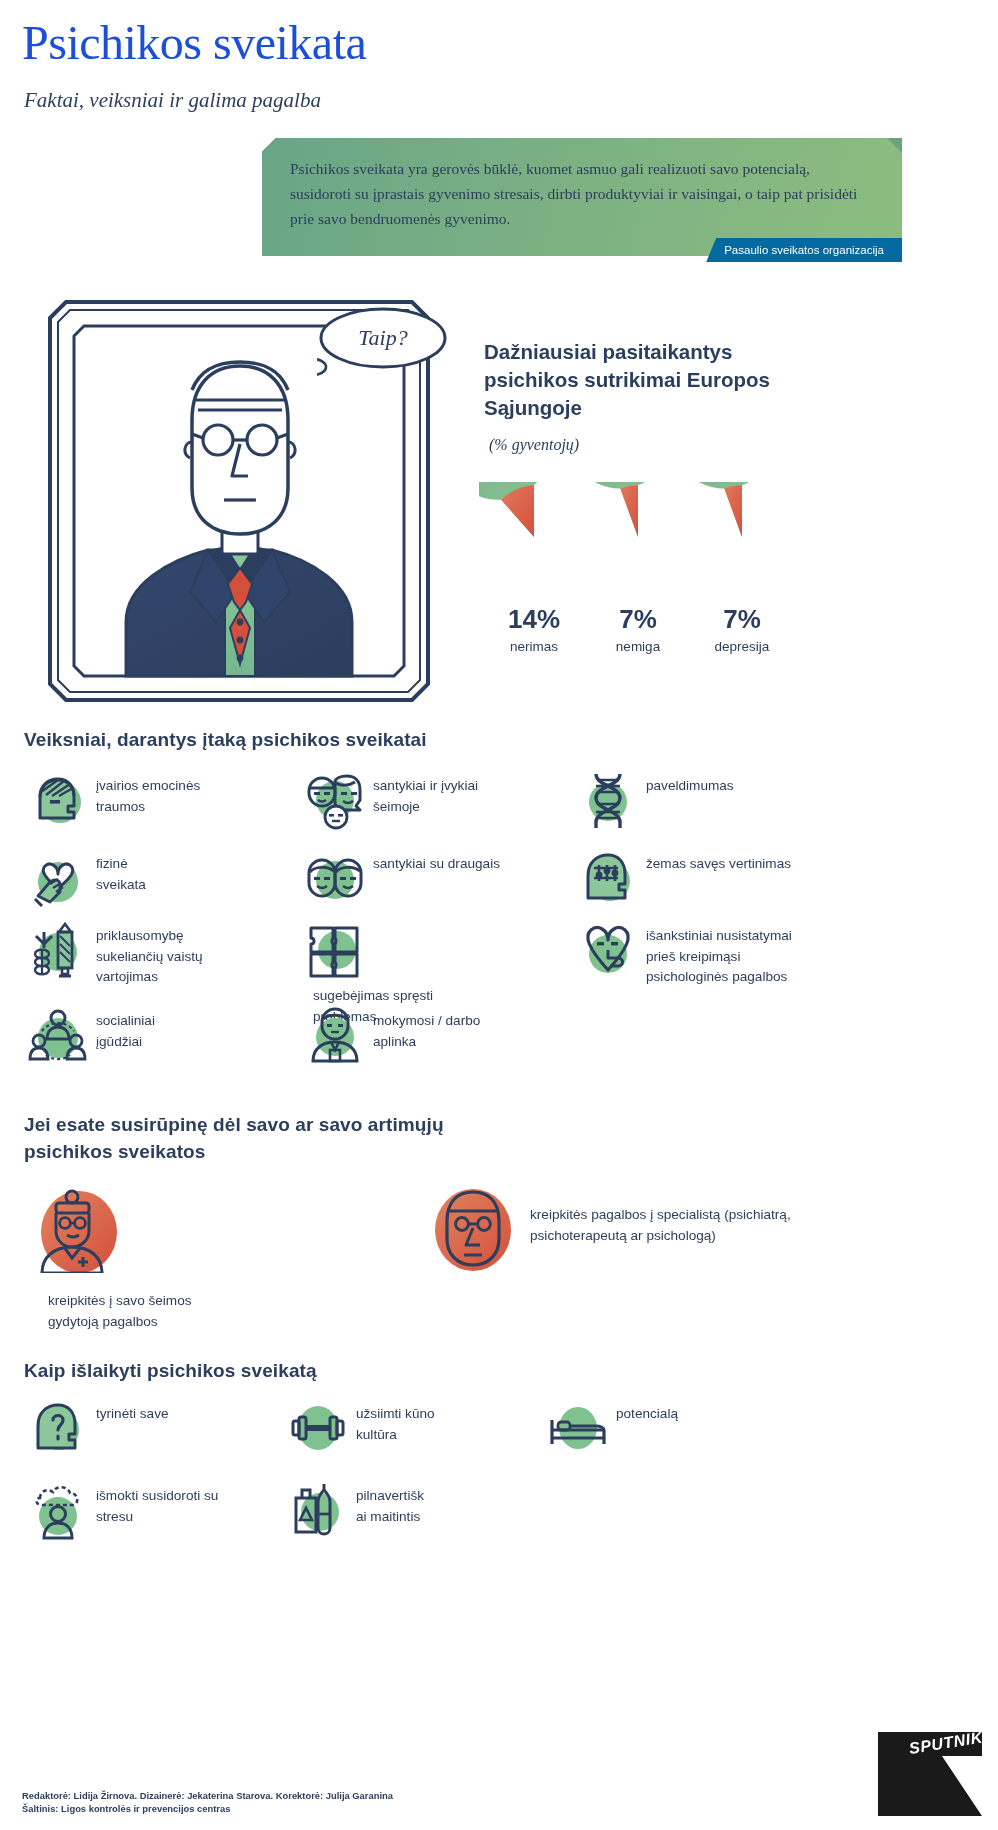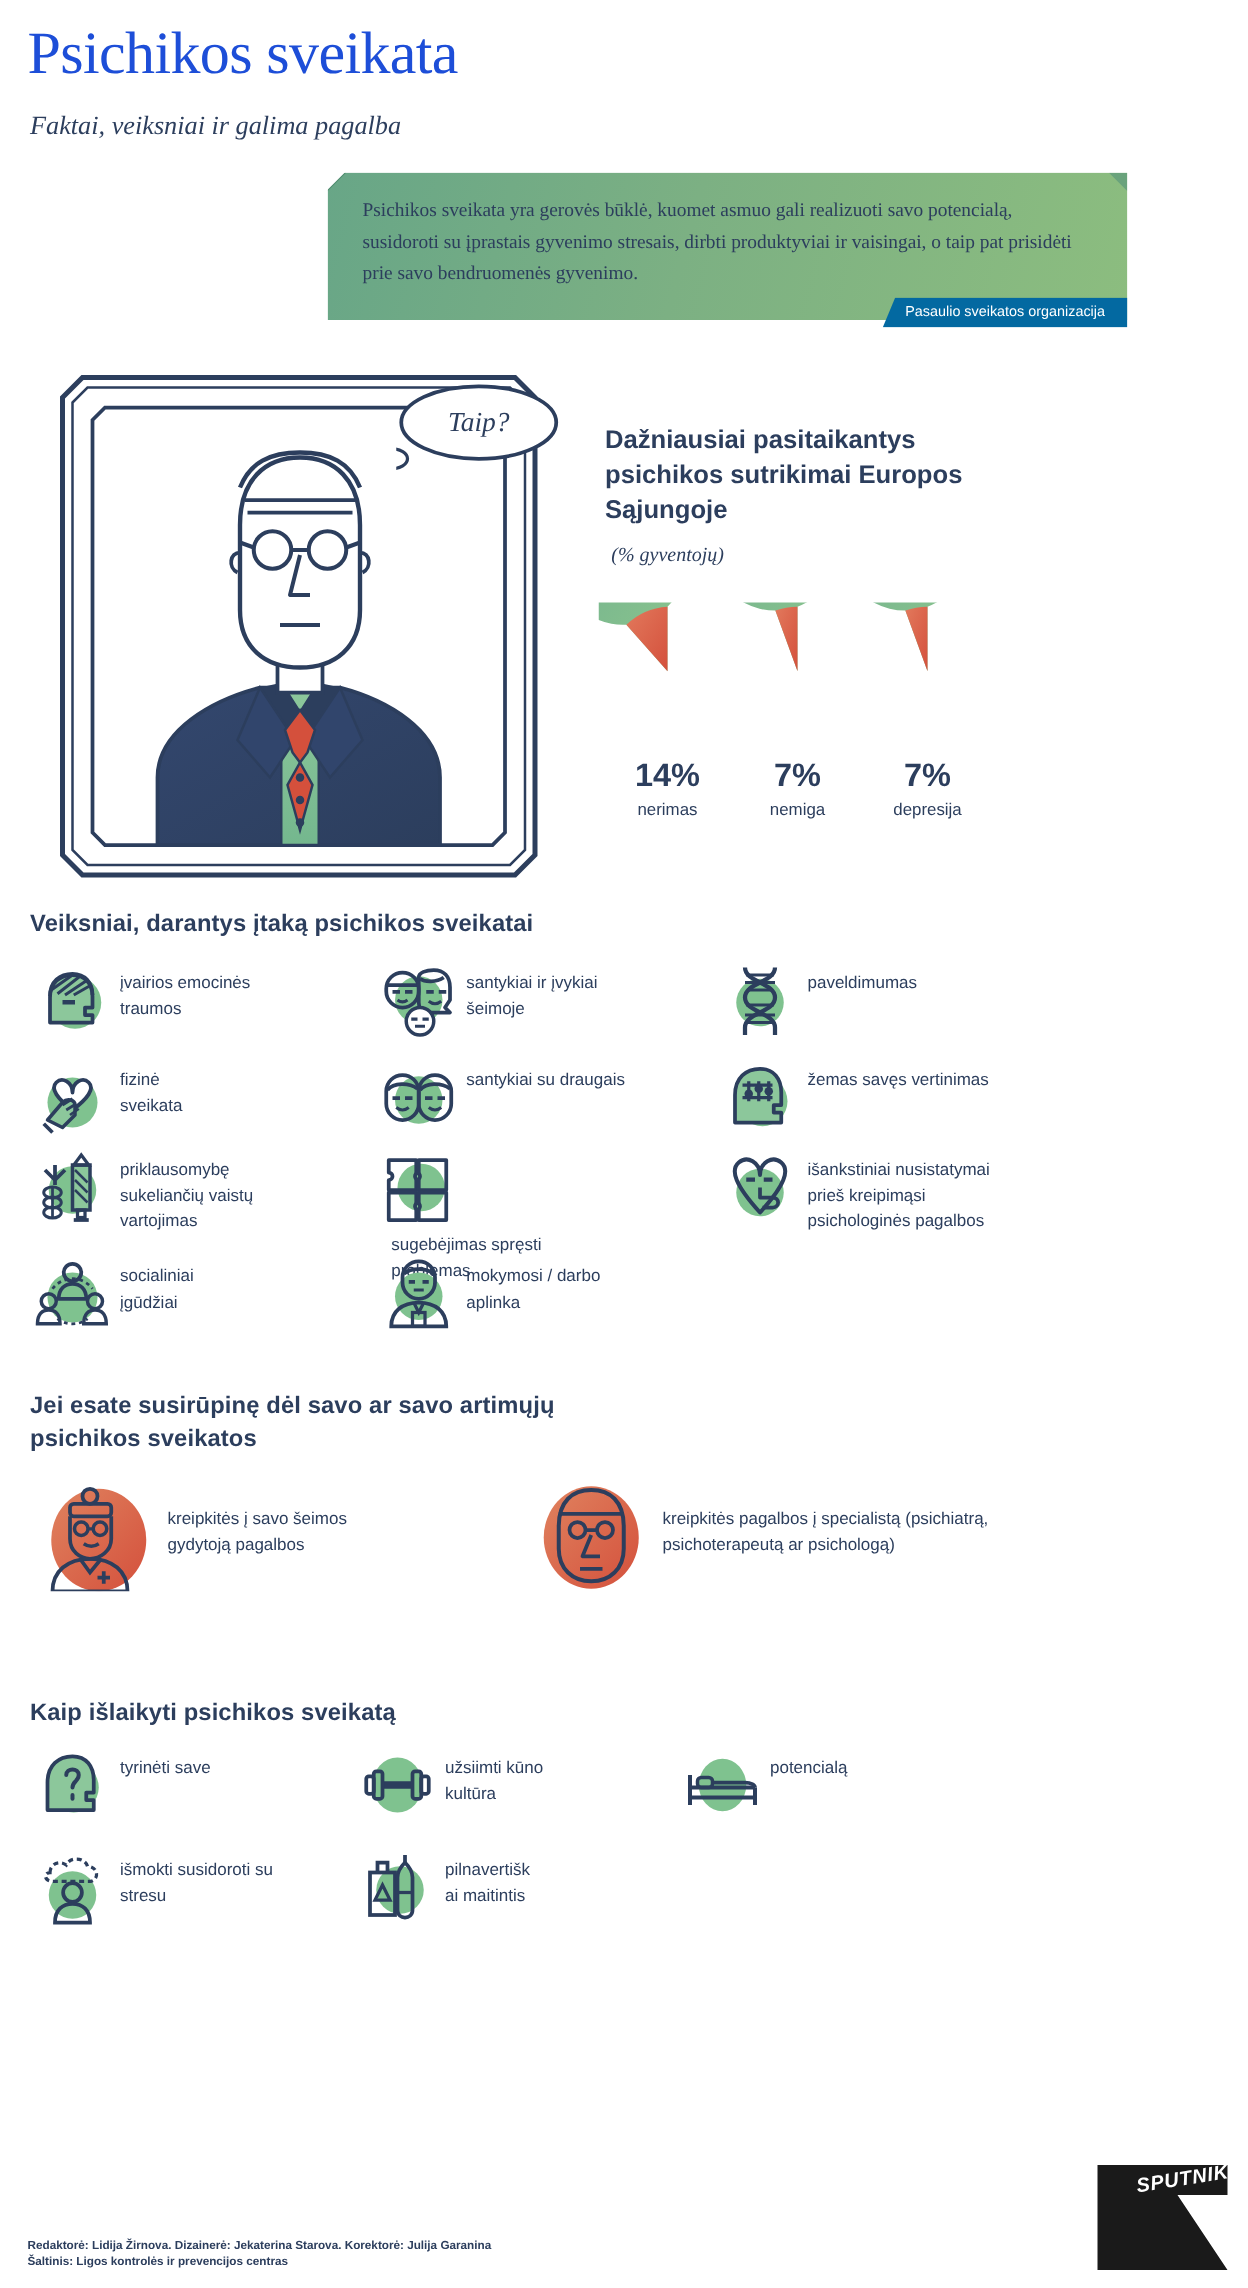--- a/index.html
+++ b/index.html
@@ -431,21 +431,21 @@
       </svg>
     </span>
     <span class="txt" style="white-space:pre-line;">išankstiniai nusistatymai
 prieš kreipimąsi
 psichologinės pagalbos</span>
   </div>
 
 
   <div class="sec-head" style="left:24px;top:1112px;width:470px;">Jei esate susirūpinę dėl savo ar savo artimųjų psichikos sveikatos</div>
 
-  <div class="item big" style="left:34px;top:1187px;width:380px;">
+  <div class="item big" style="left:34px;top:1187px;width:380px;flex-direction:column;">
     <span class="ico">
       <svg width="86" height="86" viewBox="0 0 86 86">
         <defs>
           <linearGradient id="redc1" x1="0" y1="0" x2="1" y2="1">
             <stop offset="0%" stop-color="#e0835f"></stop>
               <stop offset="100%" stop-color="#d4503c"></stop>
           </linearGradient>
         </defs>
         <ellipse cx="45" cy="45" rx="38" ry="41" fill="url(#redc1)"></ellipse>
         <circle cx="38" cy="10" r="6" fill="none" stroke="#2c3e5d" stroke-width="3"></circle>

